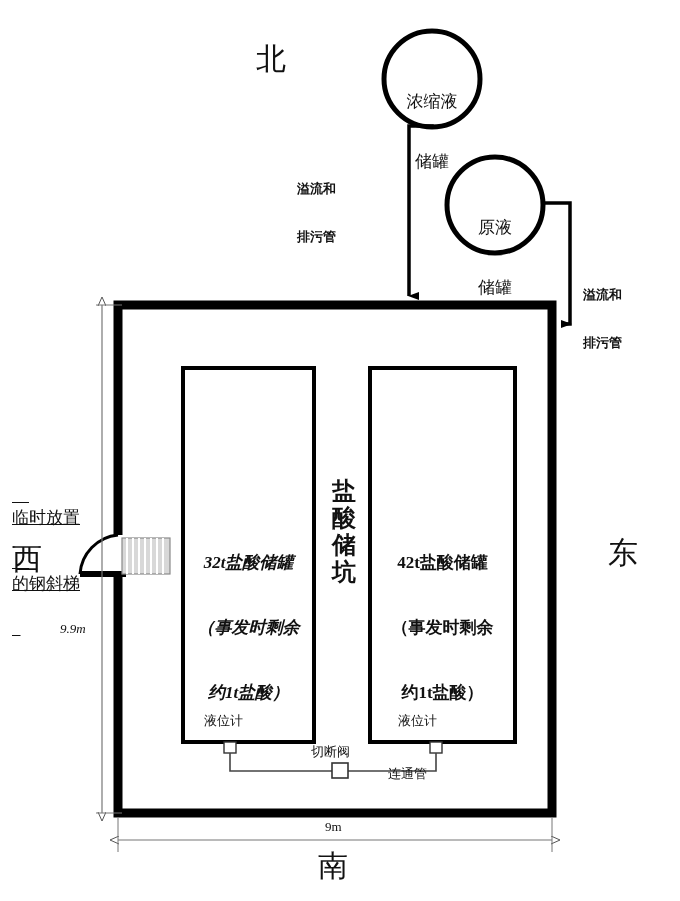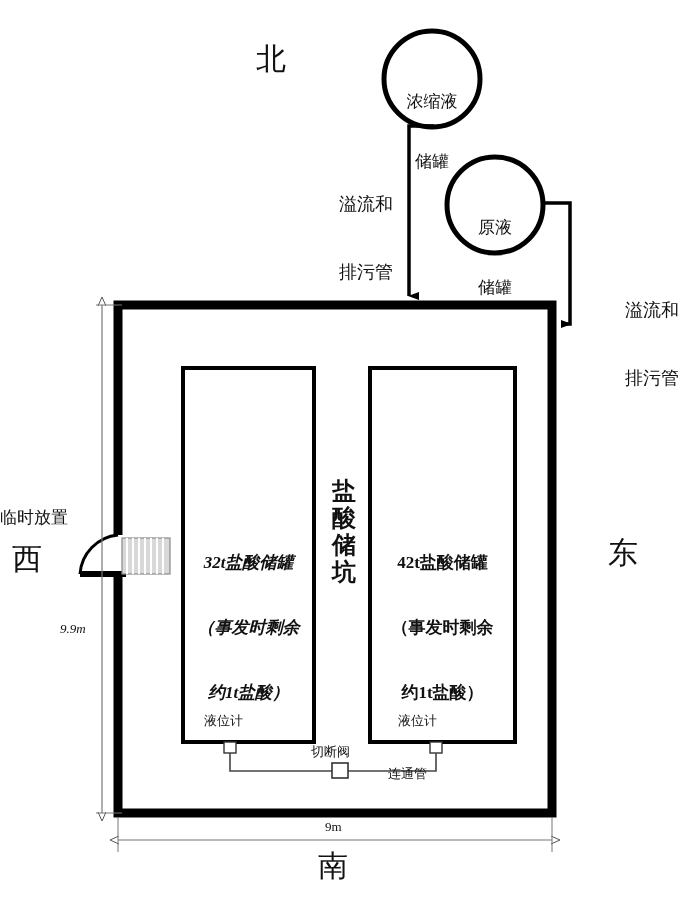--- a/index.html
+++ b/index.html
@@ -4,21 +4,21 @@
 <style>
   html,body{margin:0;padding:0;background:#fff;}
   body{width:680px;height:901px;position:relative;
        font-family:"Liberation Serif","DejaVu Serif",serif;color:#000;}
   #stage{position:absolute;left:0;top:0;width:680px;height:901px;overflow:hidden;}
   svg{position:absolute;left:0;top:0;width:680px;height:901px;}
   .lbl{position:absolute;font-family:"Liberation Serif","DejaVu Serif",serif;
        color:#111;white-space:pre;line-height:1.22;}
   .dir{font-size:30px;font-weight:400;}
   .circ-lbl{font-size:17px;text-align:center;line-height:1.18;}
-  .pipe-lbl{font-size:18px;text-align:right;line-height:1.25;}
+  .pipe-lbl{font-size:13px;text-align:left;line-height:1.25;font-weight:bold;}
   .tank-lbl{font-size:17px;text-align:center;line-height:1.28;font-weight:600;}
   .pit-lbl{font-size:24px;text-align:center;line-height:1.12;font-weight:600;width:30px;}
   .small{font-size:13px;}
   .dim{font-size:13px;font-family:"Liberation Serif","DejaVu Serif",serif;}
   .ladder-lbl{font-size:17px;line-height:1.3;text-align:left;}
 </style>
 </head>
 <body>
 
 <div id="stage">
@@ -127,20 +127,21 @@
 酸
 储
 坑</div>
 
   <div class="lbl small" style="left:204px;top:713px;">液位计</div>
   <div class="lbl small" style="left:398px;top:713px;">液位计</div>
 
   <div class="lbl small" style="left:311px;top:744px;">切断阀</div>
   <div class="lbl small" style="left:388px;top:766px;text-align:center;">连通管</div>
 
-  <div class="lbl ladder-lbl" style="left:0;top:463px;width:126px;">
+  <div class="lbl ladder-lbl" style="left:12px;top:463px;width:126px;text-decoration:underline;">
     <div>临时放置</div>
+    <div>的钢斜梯</div>
   </div>
 
   <div class="lbl dim" style="left:60px;top:621px;font-style:italic;">9.9m</div>
   <div class="lbl dim" style="left:325px;top:819px;">9m</div>
 
 </div>
 
 </body></html>

